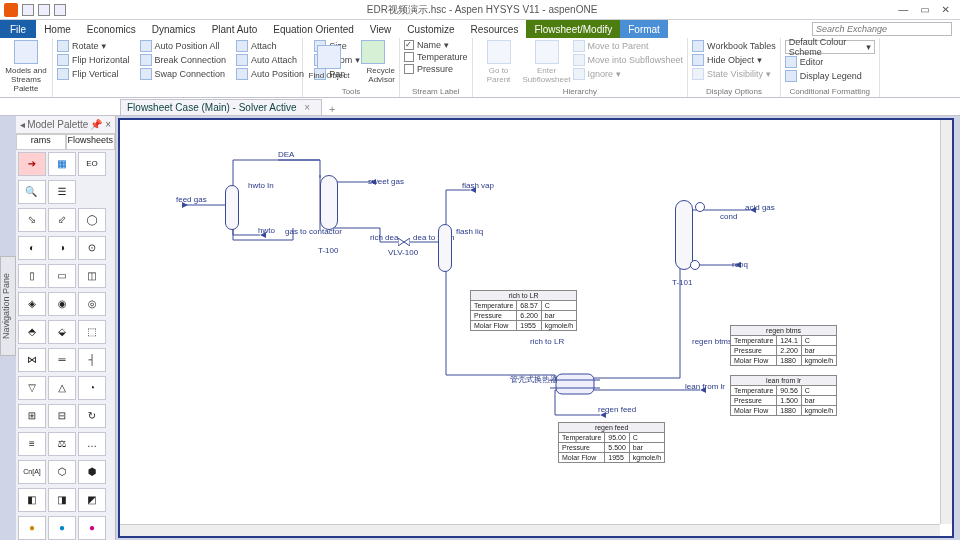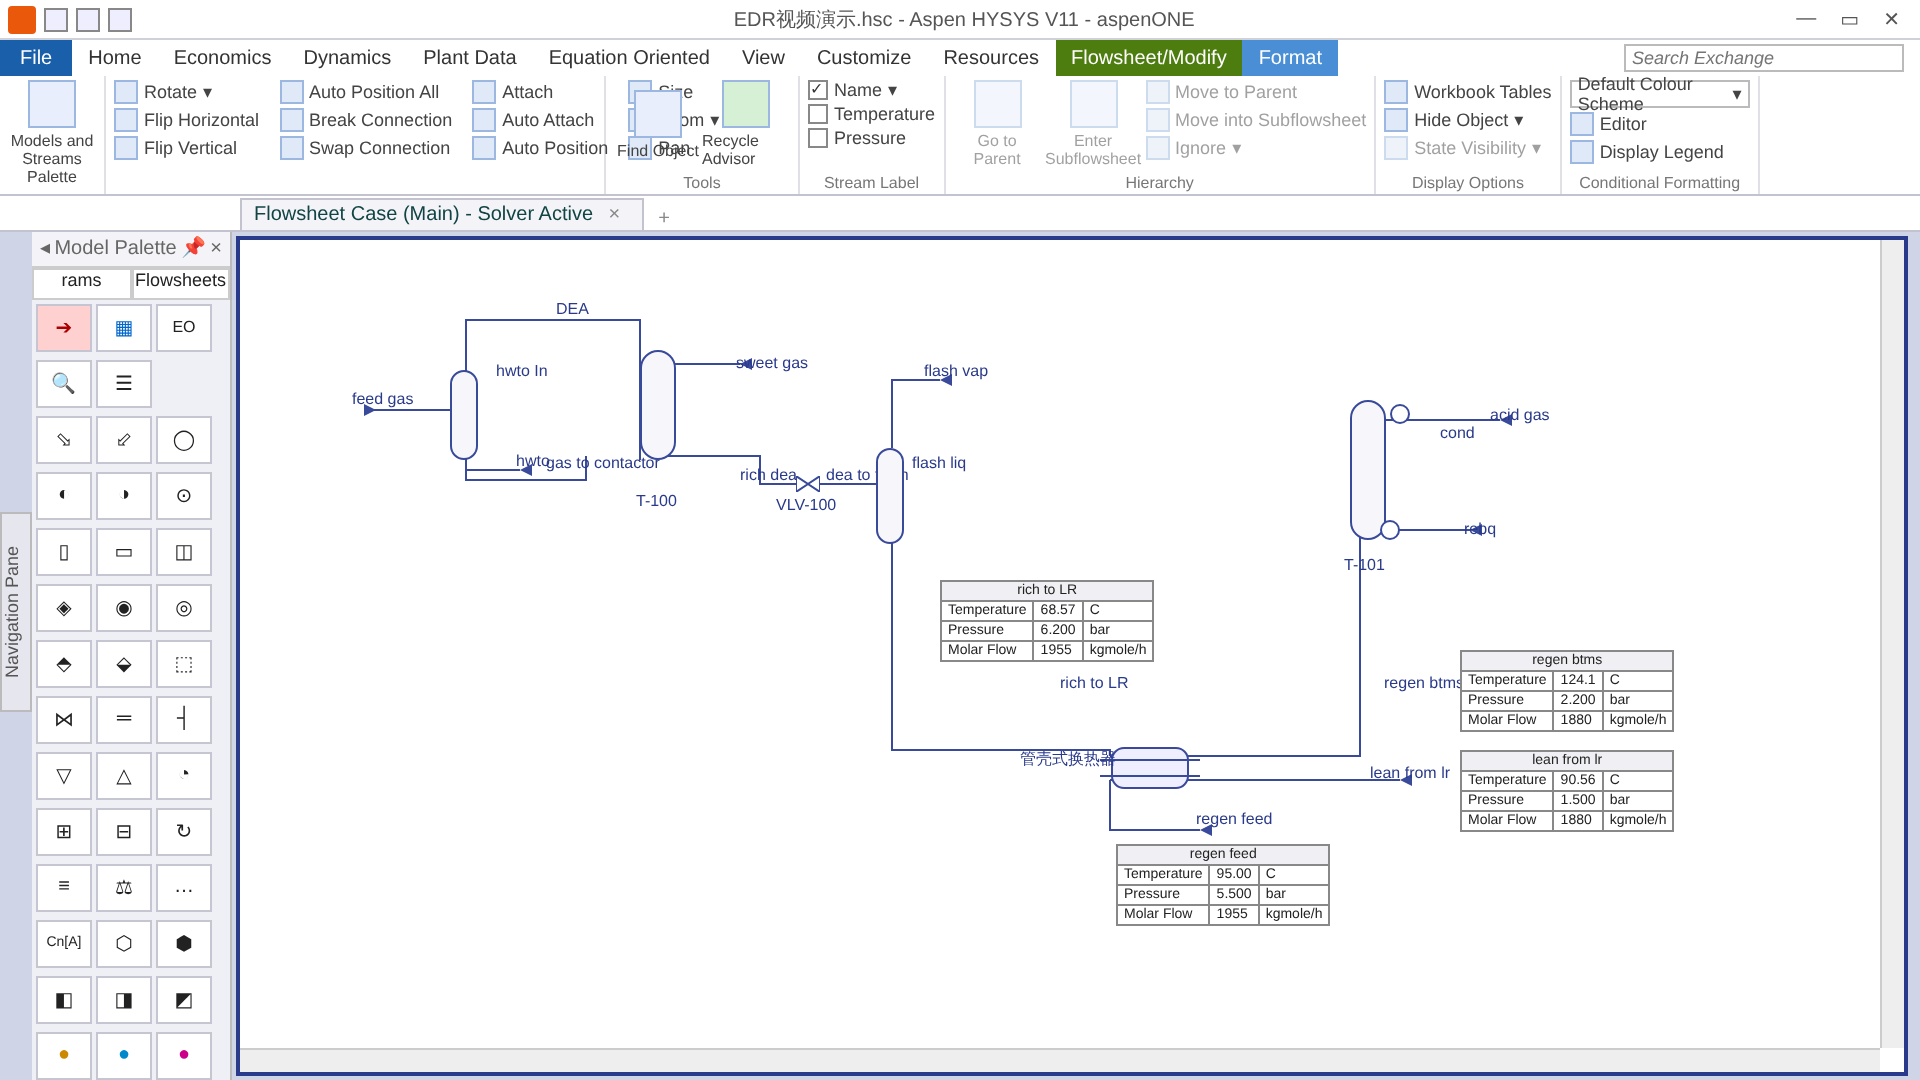--- a/index.html
+++ b/index.html
@@ -88,21 +88,21 @@
     <span>▭</span>
     <span>✕</span>
   </div>
 </div>
 
 <div class="menubar">
   <div class="file-tab">File</div>
   <div class="menu-item">Home</div>
   <div class="menu-item">Economics</div>
   <div class="menu-item">Dynamics</div>
-  <div class="menu-item">Plant Data</div>
+  <div class="menu-item">Plant Auto</div>
   <div class="menu-item">Equation Oriented</div>
   <div class="menu-item">View</div>
   <div class="menu-item">Customize</div>
   <div class="menu-item">Resources</div>
   <div class="menu-item active">Flowsheet/Modify</div>
   <div class="menu-item" style="background:#4a8fd6;color:#fff">Format</div>
   <div class="search-box">
     <input placeholder="Search Exchange" style="">
   </div>
 </div>
@@ -169,21 +169,21 @@
     </div>
   </div>
   <div class="rib-group">
     <div style="display:flex">
       <div class="rib-big">
           <div class="icn"></div>
           <span style="font-size:8px;text-align:right;line-height:9px">Find Object</span>
         </div>
       <div class="rib-big">
           <div class="icn" style="background:#d6f0d6"></div>
-          <span style="font-size:8px;text-align:left;line-height:9px">Recycle Advisor</span>
+          <span style="font-size:8px;text-align:right;line-height:9px">Recycle Advisor</span>
         </div>
     </div>
     <div class="label">Tools</div>
   </div>
   <div class="rib-group">
     <div class="rib-rows">
       <div class="rib-row-item"><span class="cb ck"></span><span>Name</span> ▾</div>
       <div class="rib-row-item">
           <span class="cb"></span>
           <span>Temperature</span>
@@ -405,21 +405,21 @@
           <path d="M140,115 l6,-3 v6 z"></path>
           <path d="M62,85 l-6,3 v-6 z" transform="translate(6,0)"></path>
         </g>
       </svg>
 
       <div class="vessel" style="left:105px;top:65px;height:45px"></div>
       <div class="stream-lbl" style="left:56px;top:75px">feed gas</div>
       <div class="stream-lbl" style="left:158px;top:30px">DEA</div>
       <div class="stream-lbl" style="left:128px;top:62px;line-height:8px">hwto In</div>
       <div class="stream-lbl" style="left:138px;top:106px">hwto</div>
-      <div class="stream-lbl" style="left:153px;top:108px;line-height:8px">gas to contactor</div>
+      <div class="stream-lbl" style="left:165px;top:108px;line-height:8px">gas to contactor</div>
 
       <div class="column" style="left:200px;top:55px;height:55px"></div>
       <div class="unit-lbl" style="left:198px;top:126px">T-100</div>
       <div class="stream-lbl" style="left:248px;top:58px;line-height:8px">sweet gas</div>
 
       <div class="stream-lbl" style="left:250px;top:114px;line-height:8px">rich dea</div>
 
       <svg class="valve" style="left:278px;top:118px">
           <polygon points="0,0 6,4 0,8" fill="#fff" stroke="#3a4a9a"></polygon>
           <polygon points="12,0 6,4 12,8" fill="#fff" stroke="#3a4a9a"></polygon>

